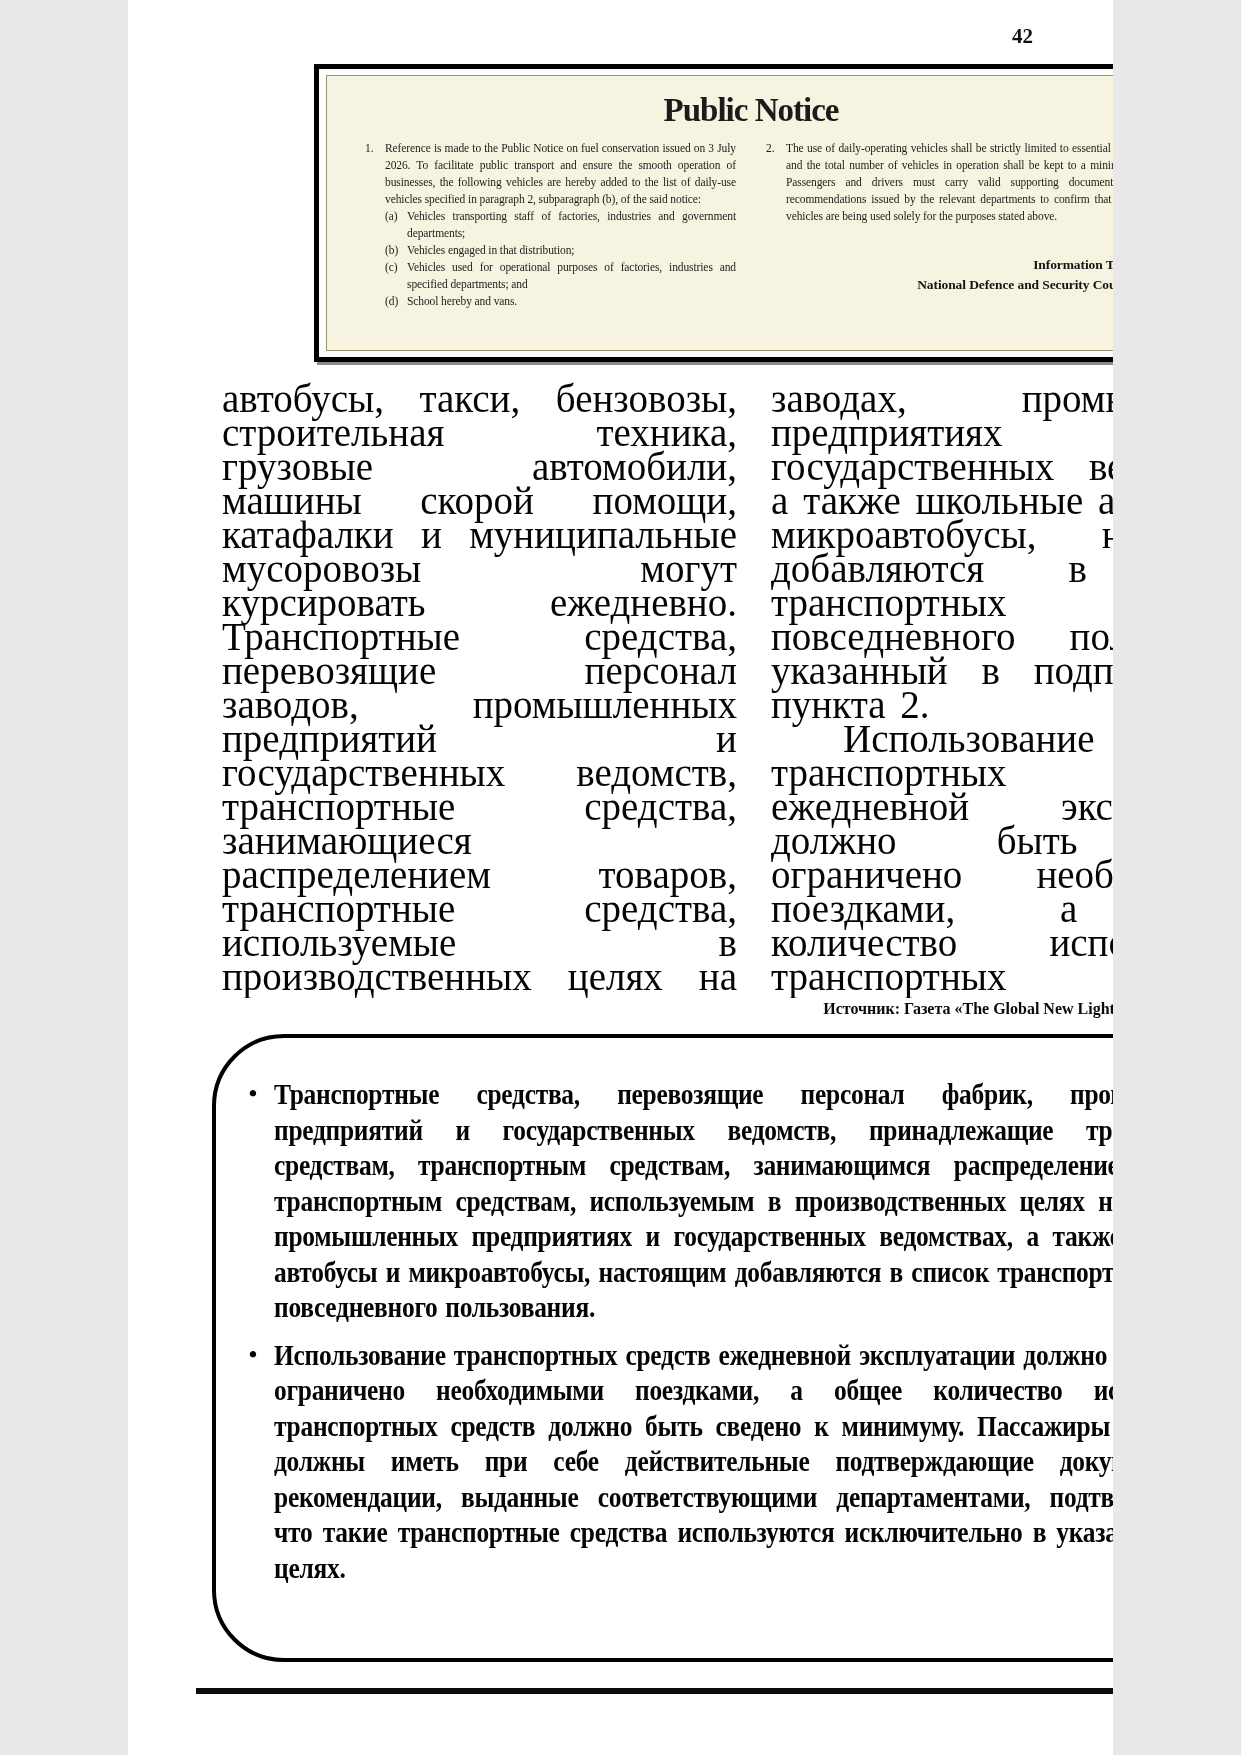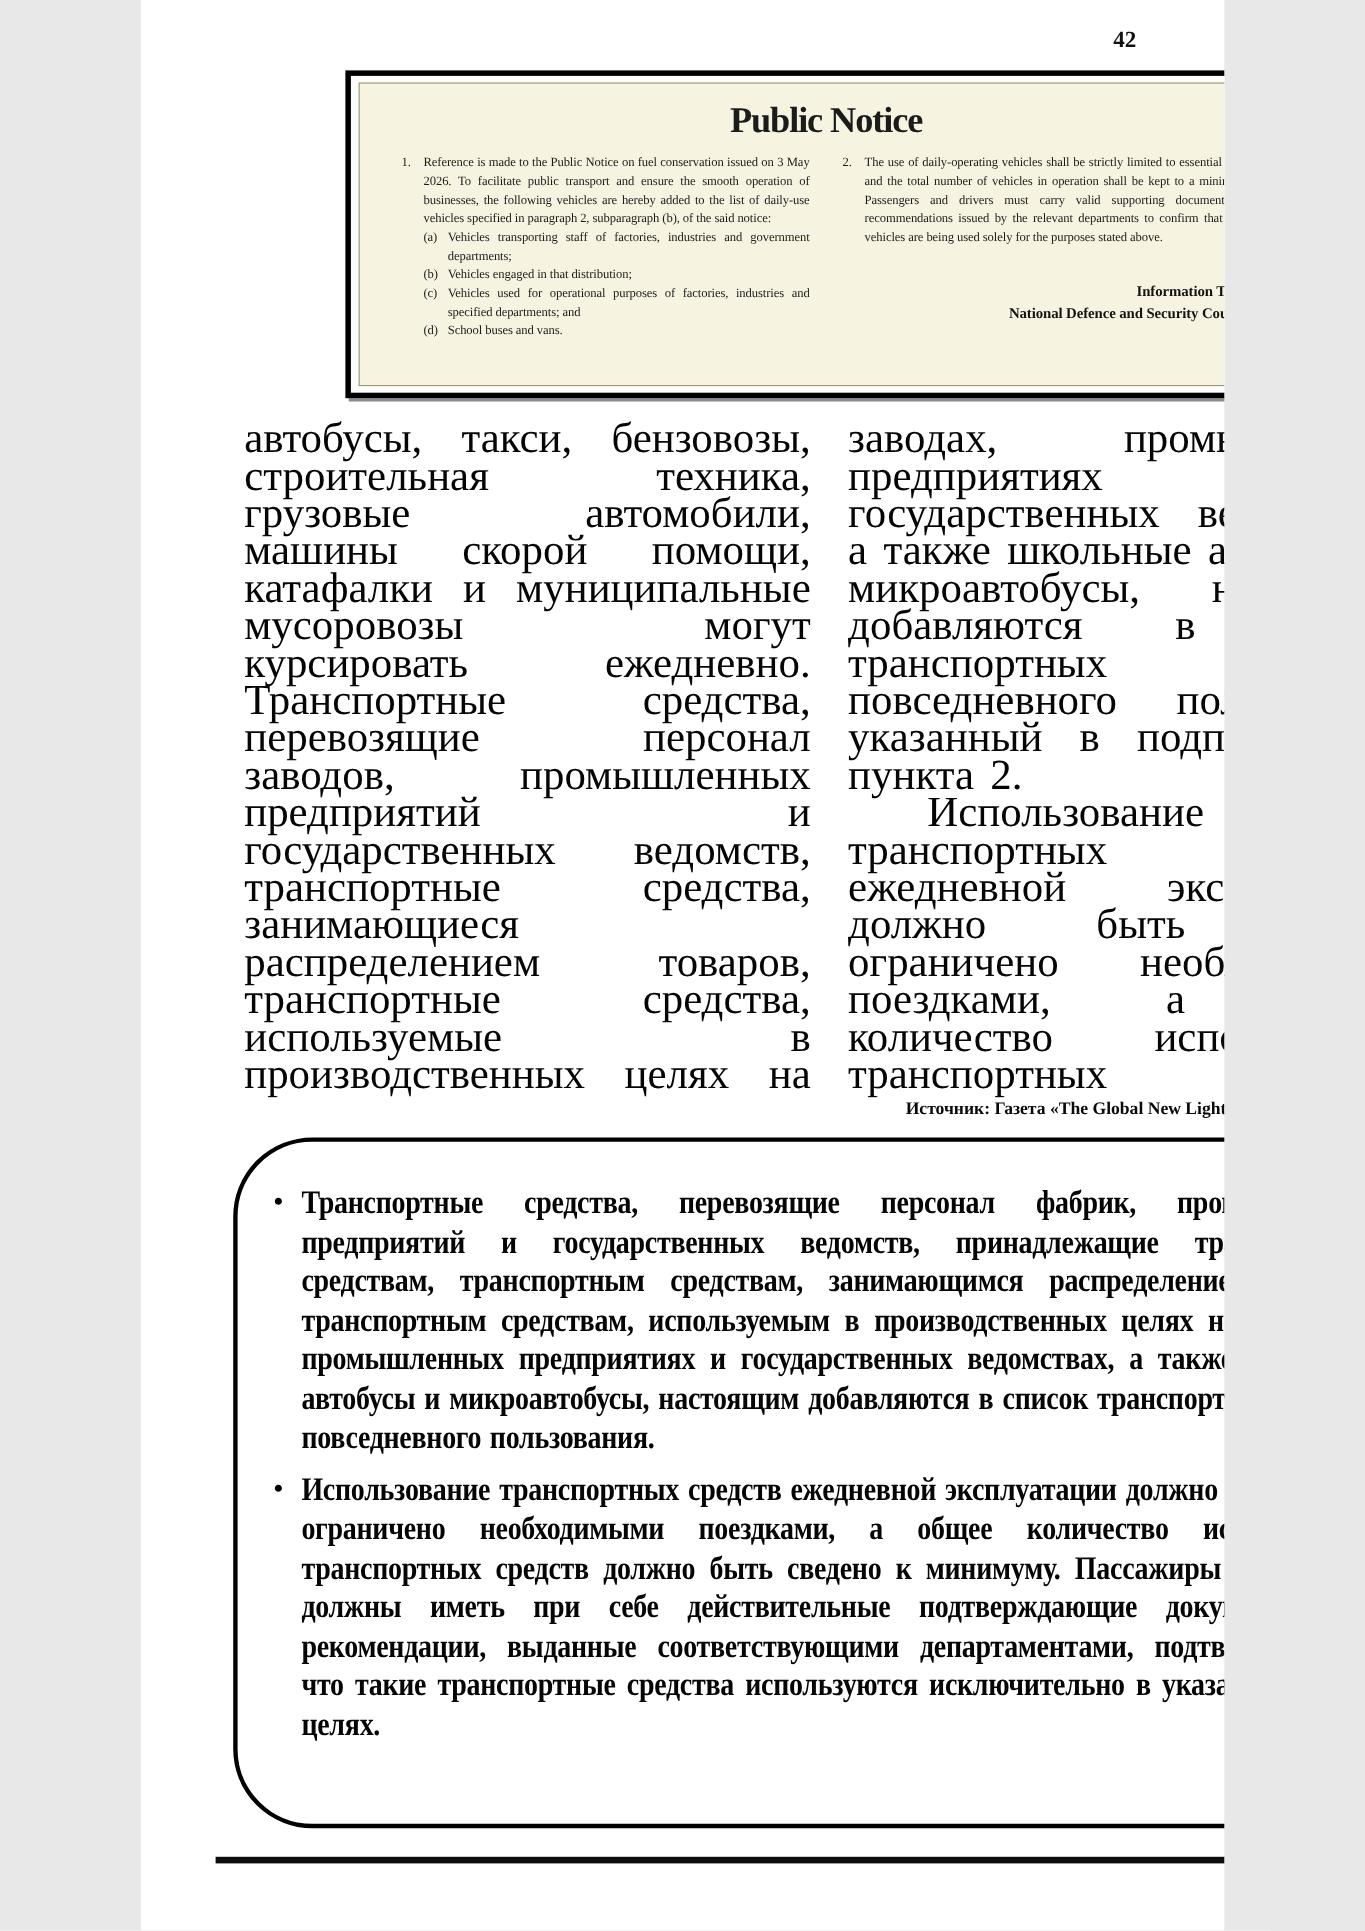--- a/index.html
+++ b/index.html
@@ -129,36 +129,36 @@
 
   <div class="notice-box">
     <div class="notice-inner">
       <h1 class="notice-title">Public Notice</h1>
       <div class="notice-cols">
 
         <div class="ncol">
           <div class="nitem">
             <span class="nnum">1.</span>
             <div class="nbody">
-              <p>Reference is made to the Public Notice on fuel conservation issued on 3 May 2026. To facilitate public transport and ensure the smooth operation of businesses, the following vehicles are hereby added to the list of daily-use vehicles specified in paragraph 2, subparagraph (b), of the said notice:</p>
+              <p>Reference is made to the Public Notice on fuel conservation issued on 3 July 2026. To facilitate public transport and ensure the smooth operation of businesses, the following vehicles are hereby added to the list of daily-use vehicles specified in paragraph 2, subparagraph (b), of the said notice:</p>
               <div class="subitem">
                 <span class="sub-label">(a)</span>
                 <span class="sub-text">Vehicles transporting staff of factories, industries and government departments;</span>
               </div>
               <div class="subitem">
                 <span class="sub-label">(b)</span>
                 <span class="sub-text">Vehicles engaged in that distribution;</span>
               </div>
               <div class="subitem">
                 <span class="sub-label">(c)</span>
                 <span class="sub-text">Vehicles used for operational purposes of factories, industries and specified departments; and</span>
               </div>
               <div class="subitem">
                 <span class="sub-label">(d)</span>
-                <span class="sub-text">School buses and vans.</span>
+                <span class="sub-text">School hereby and vans.</span>
               </div>
             </div>
           </div>
         </div>
 
         <div class="ncol">
           <div class="nitem">
             <span class="nnum">2.</span>
             <div class="nbody">
               <p>The use of daily-operating vehicles shall be strictly limited to essential trips, and the total number of vehicles in operation shall be kept to a minimum. Passengers and drivers must carry valid supporting documents or recommendations issued by the relevant departments to confirm that such vehicles are being used solely for the purposes stated above.</p>

